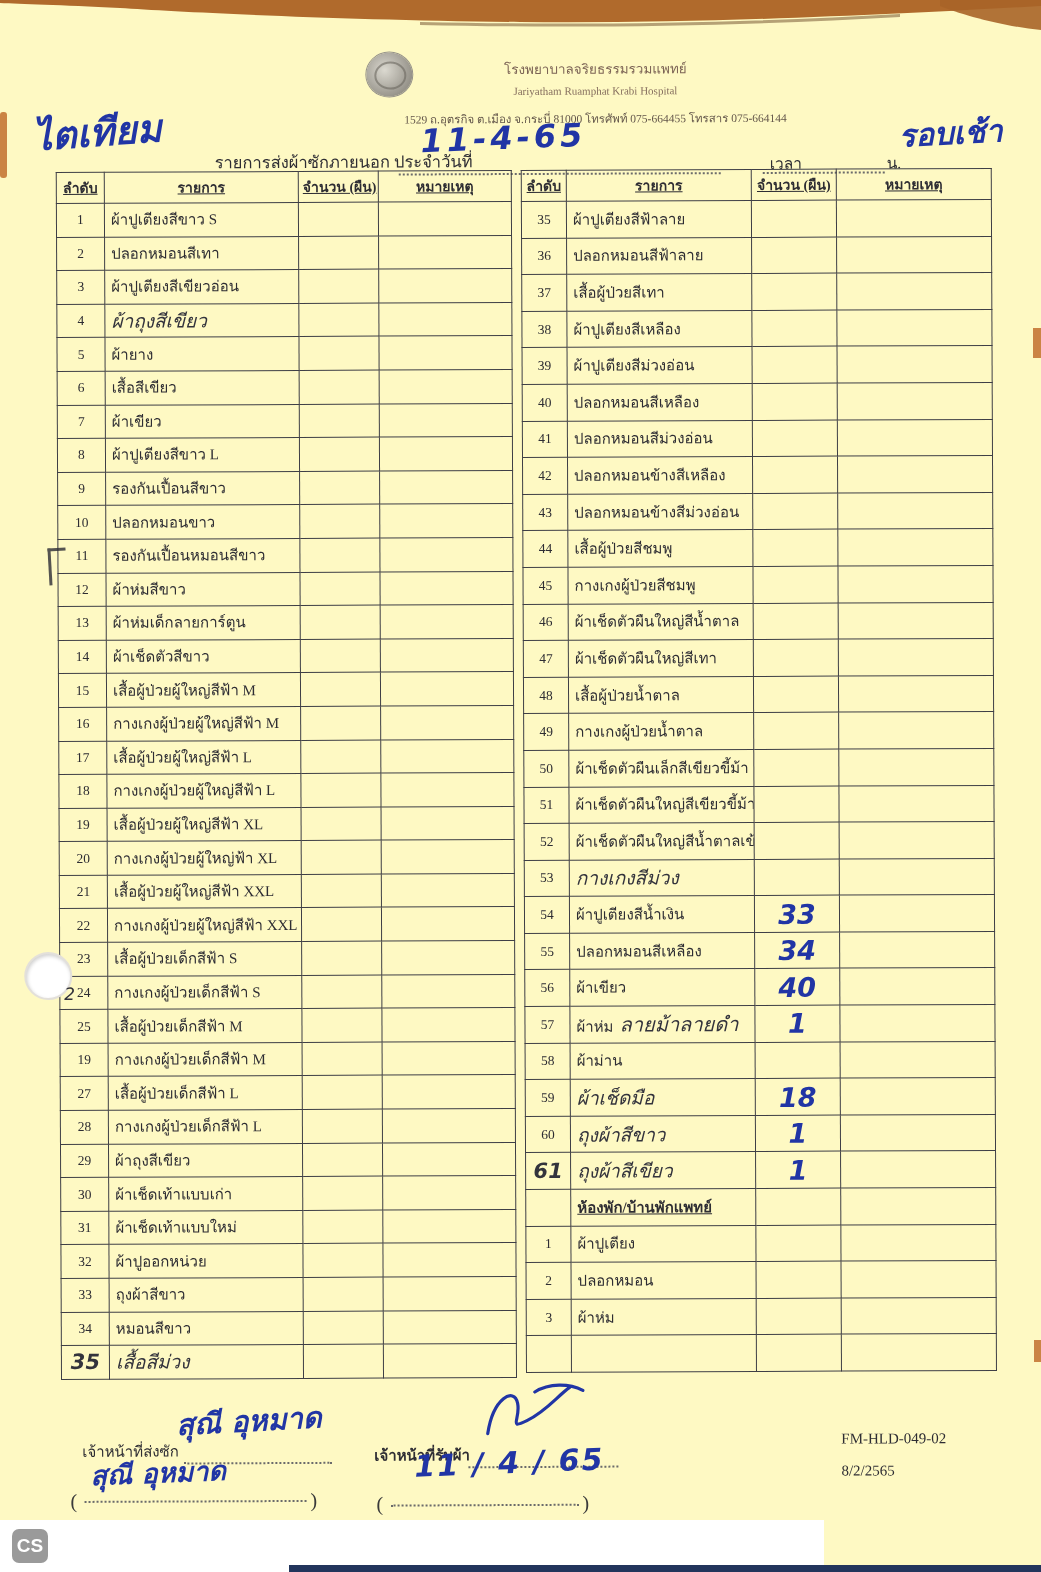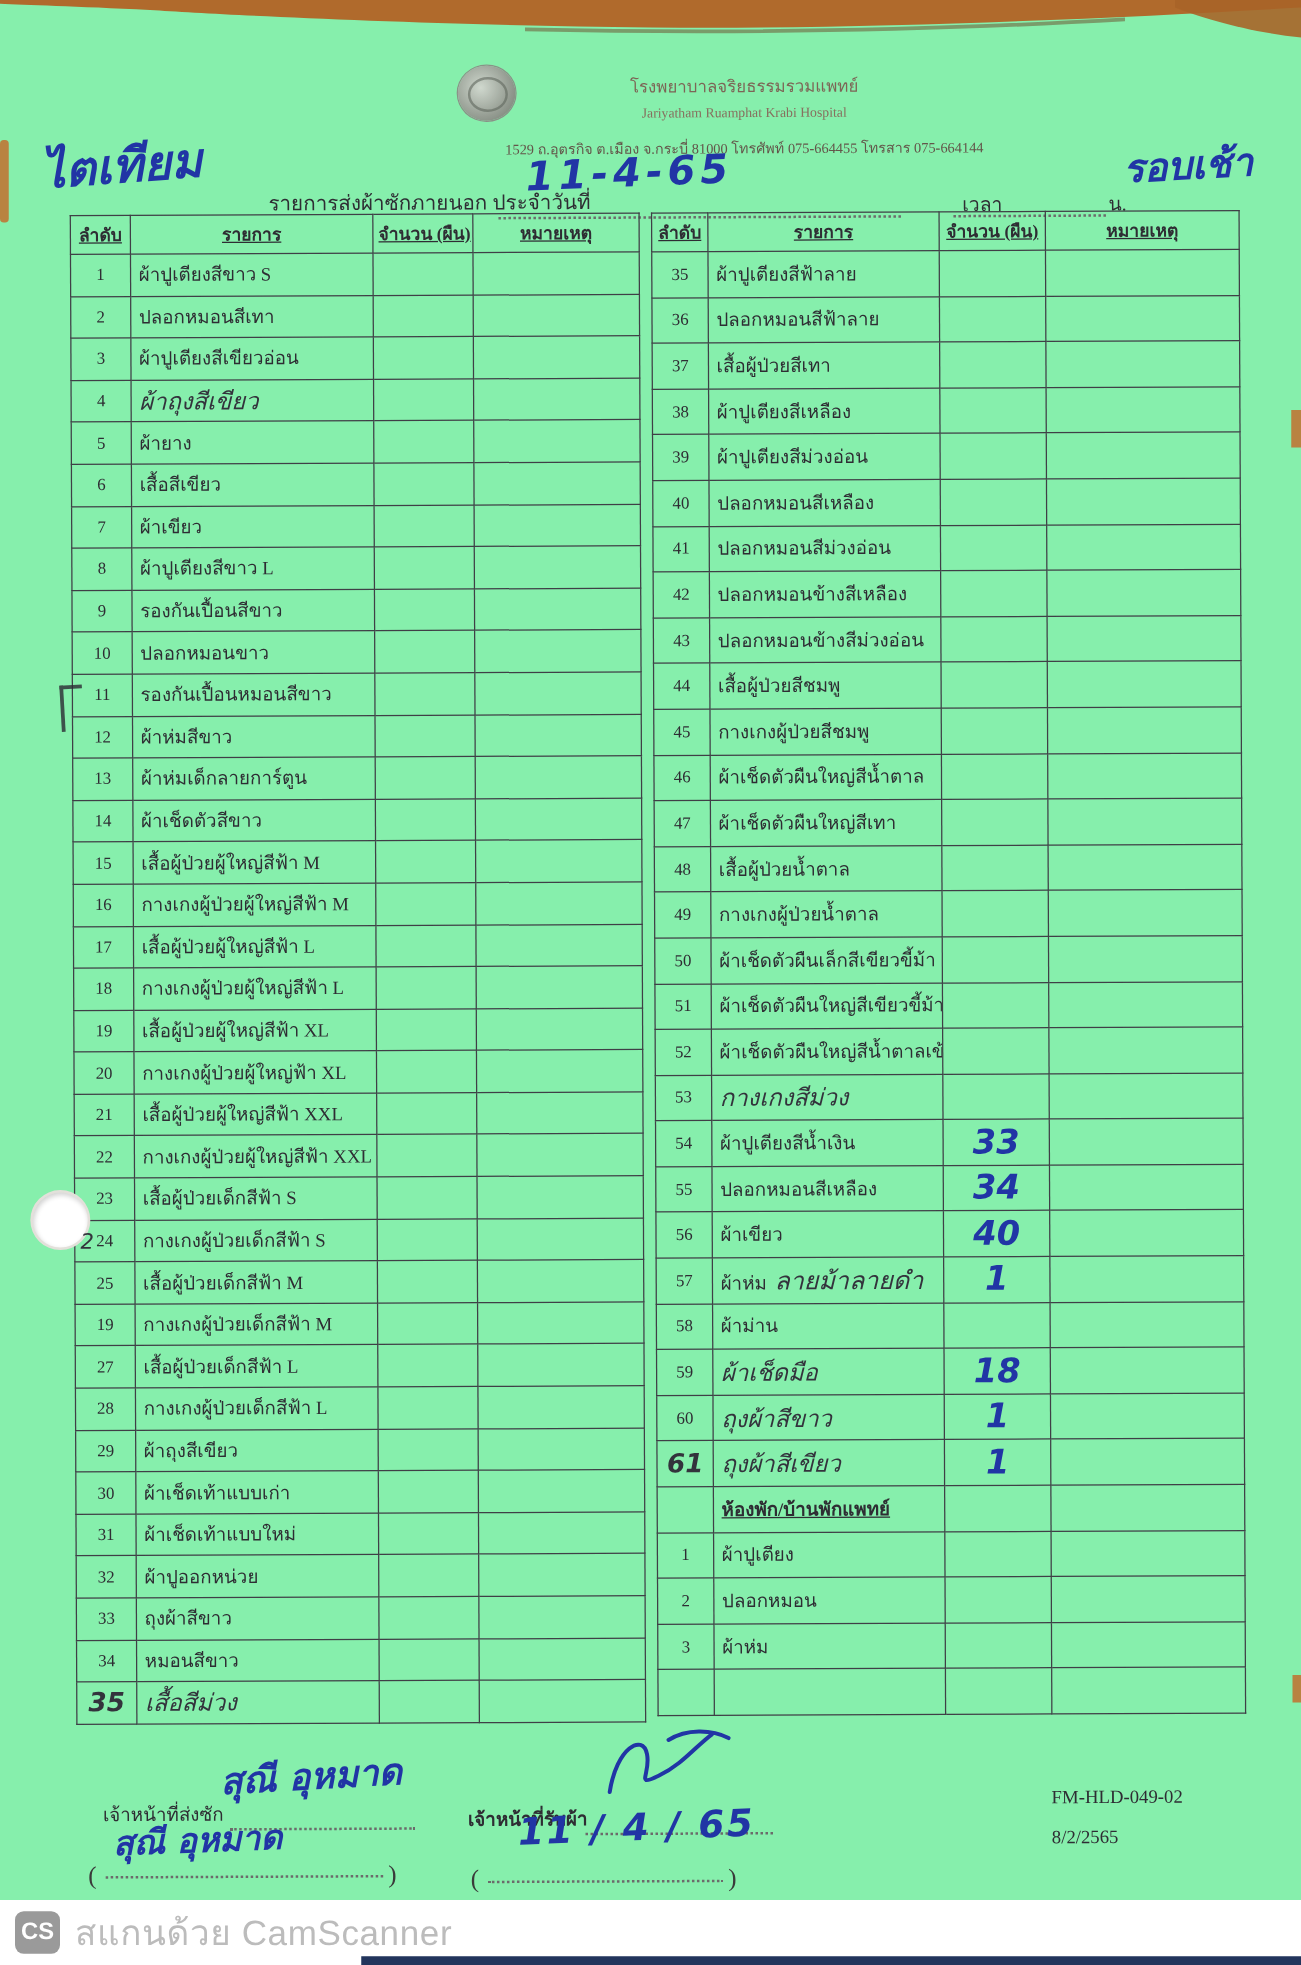--- a/index.html
+++ b/index.html
@@ -1,25 +1,25 @@
 <!DOCTYPE html>
 <html><head>
 <meta charset="utf-8">
 <style>
   html,body{margin:0;padding:0;background:#e9e9e9;}
-  .page{position:relative;width:1041px;height:1572px;background:#86efac;overflow:hidden;
+  .page{position:relative;width:1041px;height:1572px;background:#fef9c3;overflow:hidden;
         font-family:"Liberation Serif",serif;color:#2e2d33;}
   .form{position:absolute;left:0;top:0;width:1041px;height:1520px;transform:rotate(-0.25deg);transform-origin:50% 0;}
 
   
   .scan-top{position:absolute;left:0;top:0;width:1041px;height:40px;pointer-events:none;}
   .edge-mark{position:absolute;background:#c2702e;opacity:.85;}
   .hole{position:absolute;width:44px;height:44px;border-radius:50%;background:#ffffff;
         box-shadow:0 0 0 2px #e3e0da, 1px 2px 4px rgba(0,0,0,.18) inset;}
-  .cs-bar{position:absolute;left:0;bottom:0;width:1041px;height:52px;background:#ffffff;
+  .cs-bar{position:absolute;left:0;bottom:0;width:824px;height:52px;background:#ffffff;
           display:flex;align-items:center;font-family:"Liberation Sans",sans-serif;}
   .cs-badge{width:36px;height:34px;margin-left:12px;border-radius:7px;background:#9a9a9a;
             color:#fff;font-weight:bold;font-size:19px;display:flex;align-items:center;justify-content:center;}
   .cs-label{margin-left:12px;font-size:28px;color:#bcbcbc;letter-spacing:.5px;}
   .bottom-strip{position:absolute;right:0;bottom:0;width:752px;height:7px;background:#22355c;}
 
   
   .logo{position:absolute;left:366px;top:52px;width:46px;height:44px;border-radius:50%;
         background:radial-gradient(circle at 40% 40%, #d8d6d2 0%, #9d9a96 55%, #6f6c68 100%);
         box-shadow:0 0 0 1px #8b8884;opacity:.9;}
@@ -575,17 +575,16 @@
     <div class="dot s-dot4"></div>
     <span class="hw hw-blue hw-recvdate">11 / 4 / 65</span>
     <span class="paren" style="left:576px;top:1492px;">)</span>
 
     <span class="form-code">FM-HLD-049-02</span>
     <span class="form-date">8/2/2565</span>
   </div>
 
   <div class="cs-bar">
     <div class="cs-badge">CS</div>
-    <div class="cs-label">สแกนด้วย CamScanner</div>
   </div>
   <div class="bottom-strip"></div>
 
 </div>
 
 </body></html>

